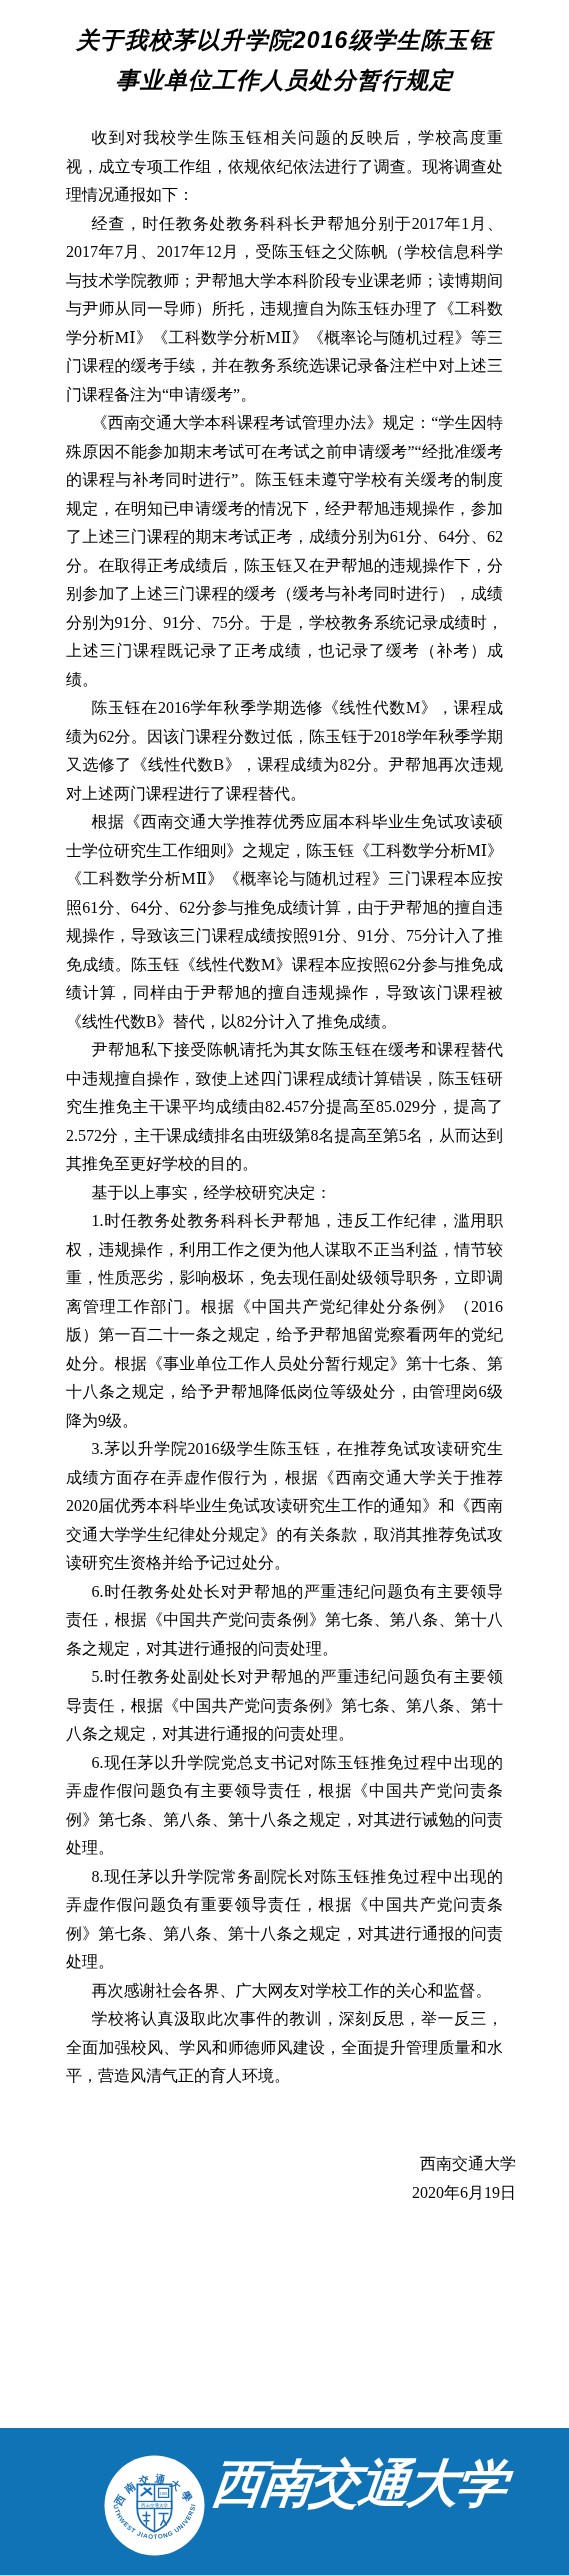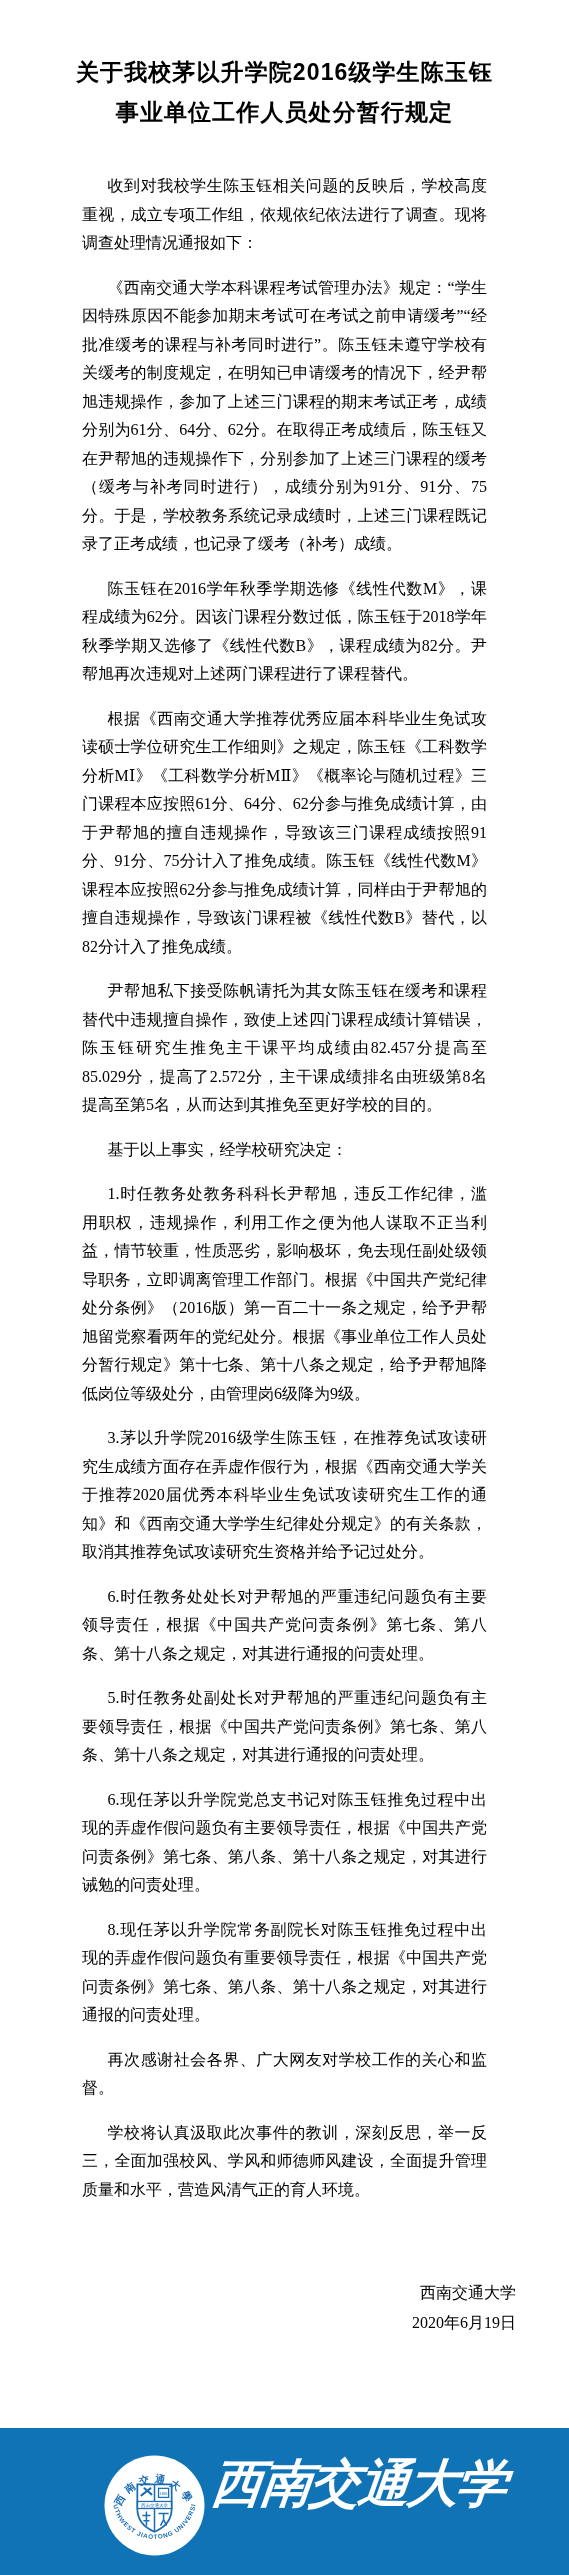--- a/index.html
+++ b/index.html
@@ -9,35 +9,36 @@
     height:2576px;
     margin:0 auto;
     background:#ffffff;
     display:flex;
     flex-direction:column;
     overflow:hidden;
     font-family:"Liberation Serif","DejaVu Serif",serif;
     color:#000;
   }
   .title-block{
-    padding-top:52px;
+    padding-top:20px;
     text-align:center;
     font-family:"Liberation Sans","DejaVu Sans",sans-serif;
     font-weight:bold;
     font-size:23px;
     line-height:40px;
     letter-spacing:1.1px;
+    font-style:italic;
   }
   .body-block{
     margin:24px 66px 0 66px;
     font-size:16px;
     line-height:28.5px;
     text-align:justify;
   }
-  .body-block p{margin:16px;text-indent:1.6em;}
+  .body-block p{margin:0;text-indent:1.6em;}
   .decision-heading{
     font-family:"Liberation Sans","DejaVu Sans",sans-serif;
     font-weight:normal;
   }
   .signature-block{
     margin-top:58px;
     padding-right:53px;
     text-align:right;
     font-size:16px;
     line-height:29.5px;
@@ -68,20 +69,21 @@
 <div class="page">
 
   <div class="title-block">
     <div>关于我校茅以升学院2016级学生陈玉钰</div>
     <div>事业单位工作人员处分暂行规定</div>
   </div>
 
   <div class="body-block">
     <div>
         <p>收到对我校学生陈玉钰相关问题的反映后，学校高度重视，成立专项工作组，依规依纪依法进行了调查。现将调查处理情况通报如下：</p>
+        <p>经查，时任教务处教务科科长尹帮旭分别于2017年1月、2017年7月、2017年12月，受陈玉钰之父陈帆（学校信息科学与技术学院教师；尹帮旭大学本科阶段专业课老师；读博期间与尹师从同一导师）所托，违规擅自为陈玉钰办理了《工科数学分析MⅠ》《工科数学分析MⅡ》《概率论与随机过程》等三门课程的缓考手续，并在教务系统选课记录备注栏中对上述三门课程备注为“申请缓考”。</p>
         <p>《西南交通大学本科课程考试管理办法》规定：“学生因特殊原因不能参加期末考试可在考试之前申请缓考”“经批准缓考的课程与补考同时进行”。陈玉钰未遵守学校有关缓考的制度规定，在明知已申请缓考的情况下，经尹帮旭违规操作，参加了上述三门课程的期末考试正考，成绩分别为61分、64分、62分。在取得正考成绩后，陈玉钰又在尹帮旭的违规操作下，分别参加了上述三门课程的缓考（缓考与补考同时进行），成绩分别为91分、91分、75分。于是，学校教务系统记录成绩时，上述三门课程既记录了正考成绩，也记录了缓考（补考）成绩。</p>
         <p>陈玉钰在2016学年秋季学期选修《线性代数M》，课程成绩为62分。因该门课程分数过低，陈玉钰于2018学年秋季学期又选修了《线性代数B》，课程成绩为82分。尹帮旭再次违规对上述两门课程进行了课程替代。</p>
         <p>根据《西南交通大学推荐优秀应届本科毕业生免试攻读硕士学位研究生工作细则》之规定，陈玉钰《工科数学分析MⅠ》《工科数学分析MⅡ》《概率论与随机过程》三门课程本应按照61分、64分、62分参与推免成绩计算，由于尹帮旭的擅自违规操作，导致该三门课程成绩按照91分、91分、75分计入了推免成绩。陈玉钰《线性代数M》课程本应按照62分参与推免成绩计算，同样由于尹帮旭的擅自违规操作，导致该门课程被《线性代数B》替代，以82分计入了推免成绩。</p>
         <p>尹帮旭私下接受陈帆请托为其女陈玉钰在缓考和课程替代中违规擅自操作，致使上述四门课程成绩计算错误，陈玉钰研究生推免主干课平均成绩由82.457分提高至85.029分，提高了2.572分，主干课成绩排名由班级第8名提高至第5名，从而达到其推免至更好学校的目的。</p>
       </div>
     <p class="decision-heading">基于以上事实，经学校研究决定：</p>
     <div>
         <p>1.时任教务处教务科科长尹帮旭，违反工作纪律，滥用职权，违规操作，利用工作之便为他人谋取不正当利益，情节较重，性质恶劣，影响极坏，免去现任副处级领导职务，立即调离管理工作部门。根据《中国共产党纪律处分条例》（2016版）第一百二十一条之规定，给予尹帮旭留党察看两年的党纪处分。根据《事业单位工作人员处分暂行规定》第十七条、第十八条之规定，给予尹帮旭降低岗位等级处分，由管理岗6级降为9级。</p>
         <p>3.茅以升学院2016级学生陈玉钰，在推荐免试攻读研究生成绩方面存在弄虚作假行为，根据《西南交通大学关于推荐2020届优秀本科毕业生免试攻读研究生工作的通知》和《西南交通大学学生纪律处分规定》的有关条款，取消其推荐免试攻读研究生资格并给予记过处分。</p>
         <p>6.时任教务处处长对尹帮旭的严重违纪问题负有主要领导责任，根据《中国共产党问责条例》第七条、第八条、第十八条之规定，对其进行通报的问责处理。</p>

